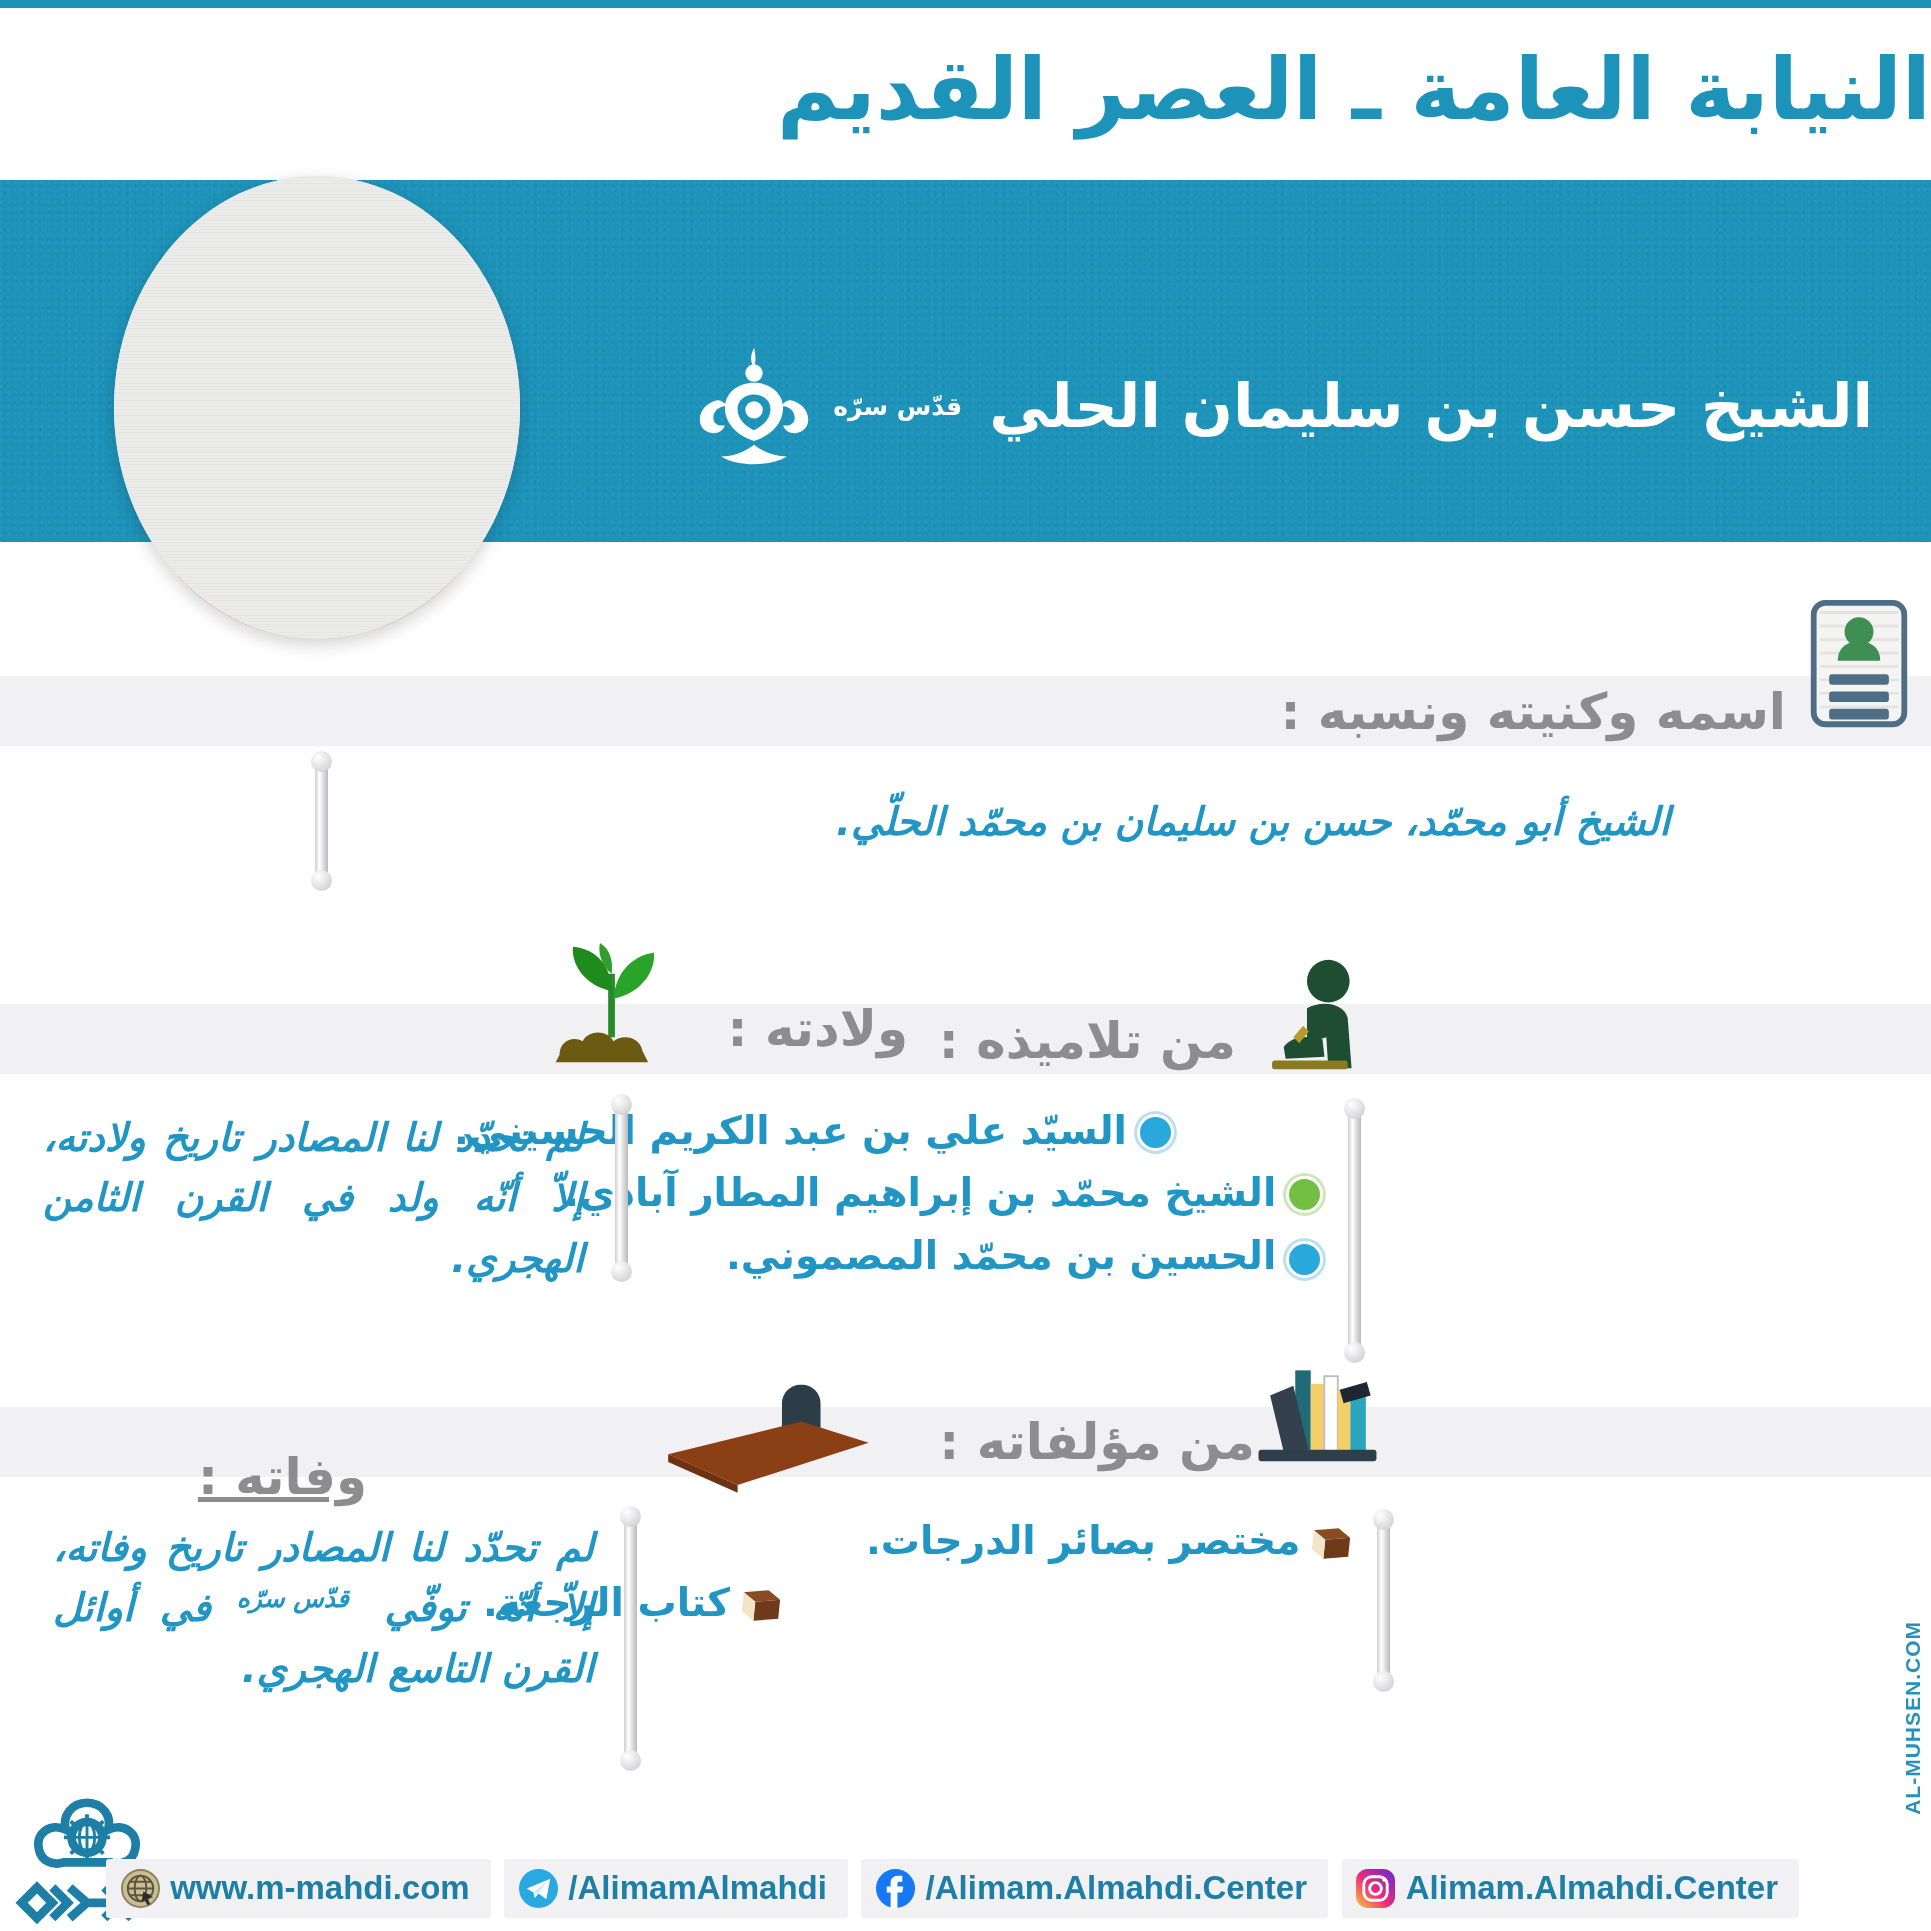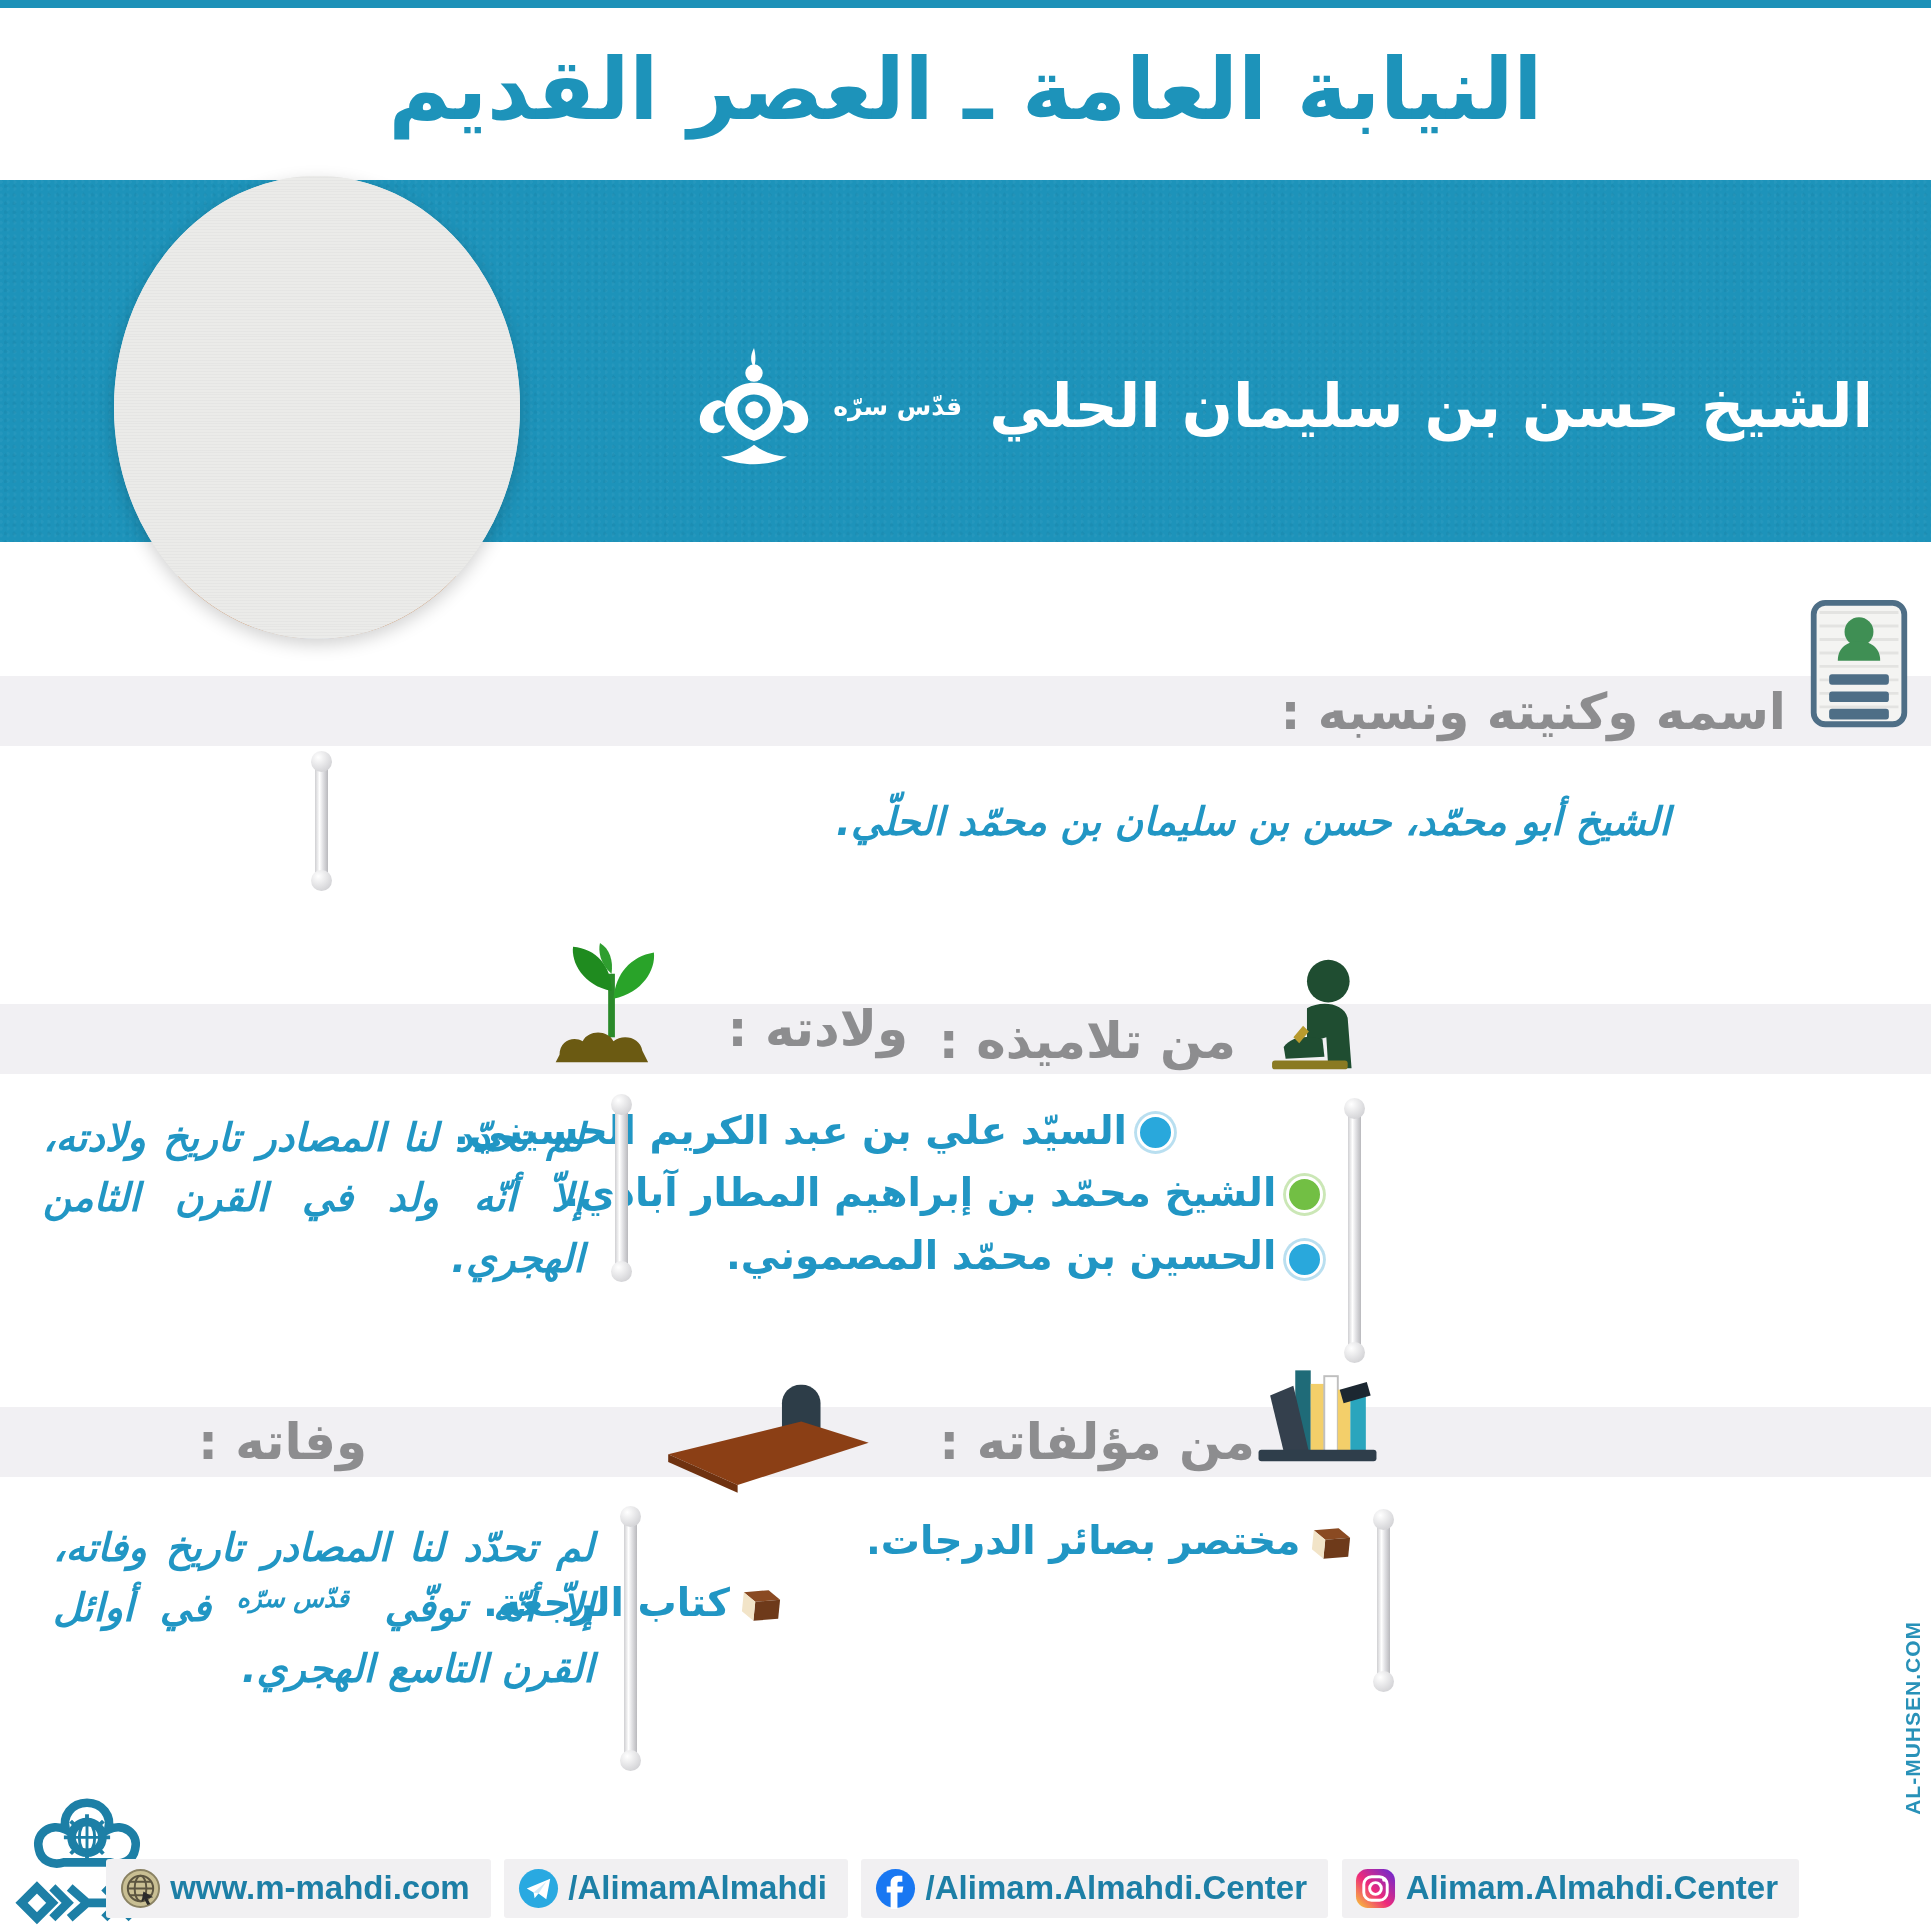--- a/index.html
+++ b/index.html
@@ -11,21 +11,21 @@
     overflow:hidden;
   }
   .page { position:relative; width:1931px; height:1931px; background:#fff; }
 
   
   .topbar-thin {
     position:absolute; top:0; left:0; width:1931px; height:7.7px; background:#1d91b8;
   }
   .title-band {
     position:absolute; top:7.7px; left:0; width:1931px; height:172px;
-    background:#ffffff; display:flex; align-items:center; justify-content:center;
+    background:#ffffff; display:flex; align-items:center; 
   }
   .main-title {
     color:#1d93ba; font-size:85px; font-weight:bold; letter-spacing:-1px;
     white-space:nowrap; text-align:center; direction:rtl; line-height:1;
     padding-bottom:7.7px;
   }
 
   
   .hero {
     position:absolute; top:180px; left:0; width:1931px; height:362px;
@@ -295,21 +295,21 @@
       </svg>
       <span>كتاب الرجعة.</span>
     </div>
   </div>
 
   <svg style="position:absolute; right:1043px; top:1371px; width:241px; height:126px;" viewBox="0 0 250 130">
     <rect x="140" y="14" width="40" height="64" rx="19" fill="#2d3d48"></rect>
     <path d="M22 86 L160 52 L230 74 L94 118 Z" fill="#8b3f15"></path>
     <path d="M22 86 L94 118 L94 126 L22 94 Z" fill="#6f3210"></path>
   </svg>
-  <div class="sec-title" style="right:1564px; top:1417px;">وفاته :</div>
+  <div class="sec-title" style="right:1564px; top:1452px;text-decoration:underline;">وفاته :</div>
 
   <div class="rod" style="right:1294px; top:1518px; height:241px;"></div>
   <div class="body-text" style="right:1337px; top:1518px; width:541px; text-align:justify;">
     <span>لم تحدّد لنا المصادر تاريخ وفاته، إلاّ أنّه توفّي</span>
     <span class="honor" style="color:#2196c4;">قدّس سرّه</span>
     <span>في أوائل القرن التاسع الهجري.</span>
   </div>
 
   <div class="footer">
 

